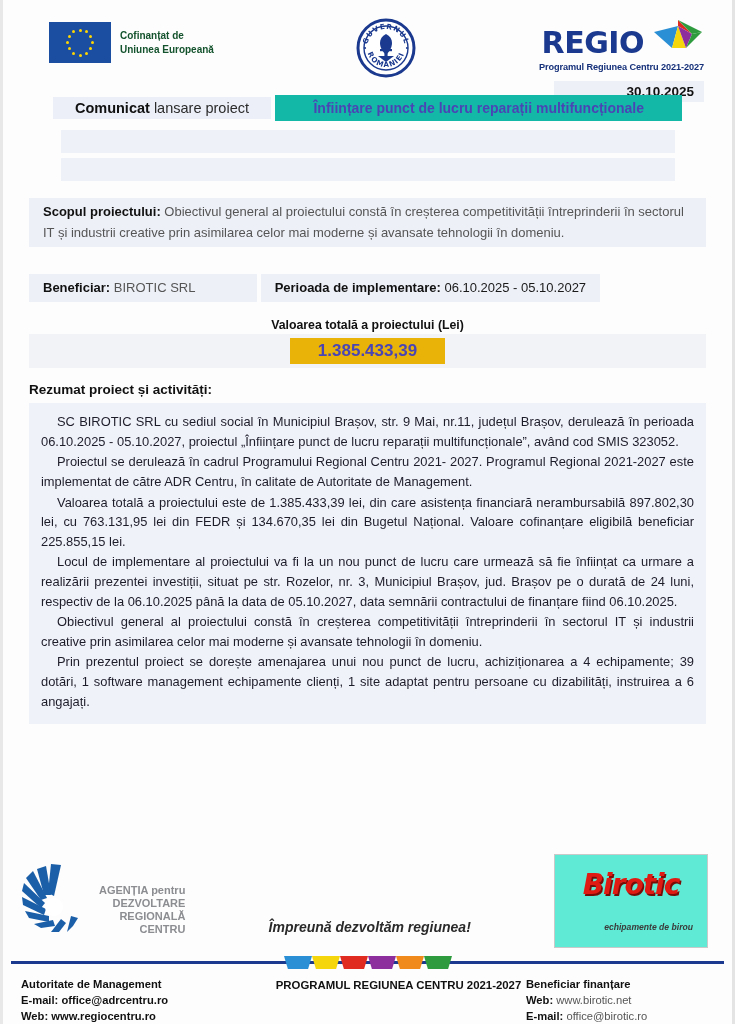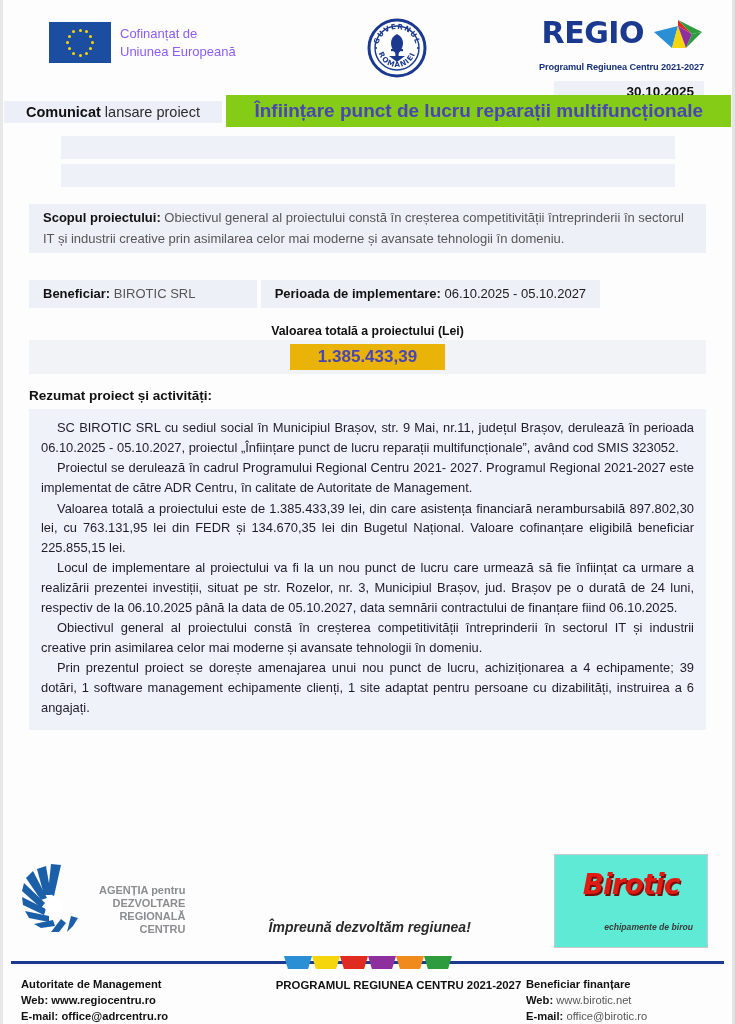--- a/index.html
+++ b/index.html
@@ -48,43 +48,43 @@
     flex: none;
   }
   .eu-star {
     position: absolute;
     width: 3px;
     height: 3px;
     background: #ffd600;
     border-radius: 50%;
   }
   .eu-text {
-    color: #8b5cf6;
-    font-size: 13px;
-    font-weight: normal;
+    color: #14532d;
+    font-size: 10px;
+    font-weight: bold;
     line-height: 1.32;
     white-space: nowrap;
   }
 
   .seal-block {
     margin-top: 2px;
     margin-left: 20px;
   }
   .seal {
     width: 62px;
     height: 66px;
     position: relative;
   }
   .regio-block {
     text-align: right;
     margin-top: 4px;
   }
   .regio-row {
     display: flex;
-    align-items: flex-start;
+    align-items: flex-end;
     justify-content: flex-end;
     gap: 8px;
   }
   .regio-word {
     font-size: 30px;
     font-weight: bold;
     color: #1b3a8f;
     letter-spacing: -0.5px;
     line-height: 1;
     font-family: "DejaVu Sans", sans-serif;
@@ -114,24 +114,24 @@
   .comunicat {
     display: inline-block;
     background: #eceff8;
     padding: 3px 22px;
     font-size: 14.5px;
     color: #2b2b2b;
   }
   .comunicat b { color: #111; }
   .project-title {
     display: inline-block;
-    background: #84cc16;
+    background: #14b8a6;
     margin-top: 9px;
-    padding: 5px 28px;
-    font-size: 19px;
+    padding: 5px 38px;
+    font-size: 14px;
     font-weight: bold;
     color: #4a45b5;
   }
   .spacer-bar {
     width: 614px;
     margin: 9px auto 0 auto;
     height: 23px;
     background: #eff1f9;
   }
   .spacer-bar.second { margin-top: 5px; }
@@ -512,26 +512,26 @@
           <div class="chev" style="background: rgb(224, 43, 32);"></div>
           <div class="chev" style="background: rgb(142, 47, 158);"></div>
           <div class="chev" style="background: rgb(240, 138, 28);"></div>
           <div class="chev" style="background: rgb(46, 155, 62);"></div>
         </div>
     </div>
     <div class="footer-cols">
       <div class="fc-left">
         <div class="fc-strong">Autoritate de Management</div>
         <div>
+          <span class="fc-strong">E-mail:</span>
+          <span class="fc-strong">office@adrcentru.ro</span>
+        </div>
+        <div>
           <span class="fc-strong">Web:</span>
           <span class="fc-strong">www.regiocentru.ro</span>
-        </div>
-        <div>
-          <span class="fc-strong">E-mail:</span>
-          <span class="fc-strong">office@adrcentru.ro</span>
         </div>
       </div>
       <div class="fc-mid">PROGRAMUL REGIUNEA CENTRU 2021-2027</div>
       <div class="fc-right">
         <div class="fc-strong">Beneficiar finanțare</div>
         <div>
           <span class="fc-strong">Web:</span>
           <span class="fc-soft">www.birotic.net</span>
         </div>
         <div>

